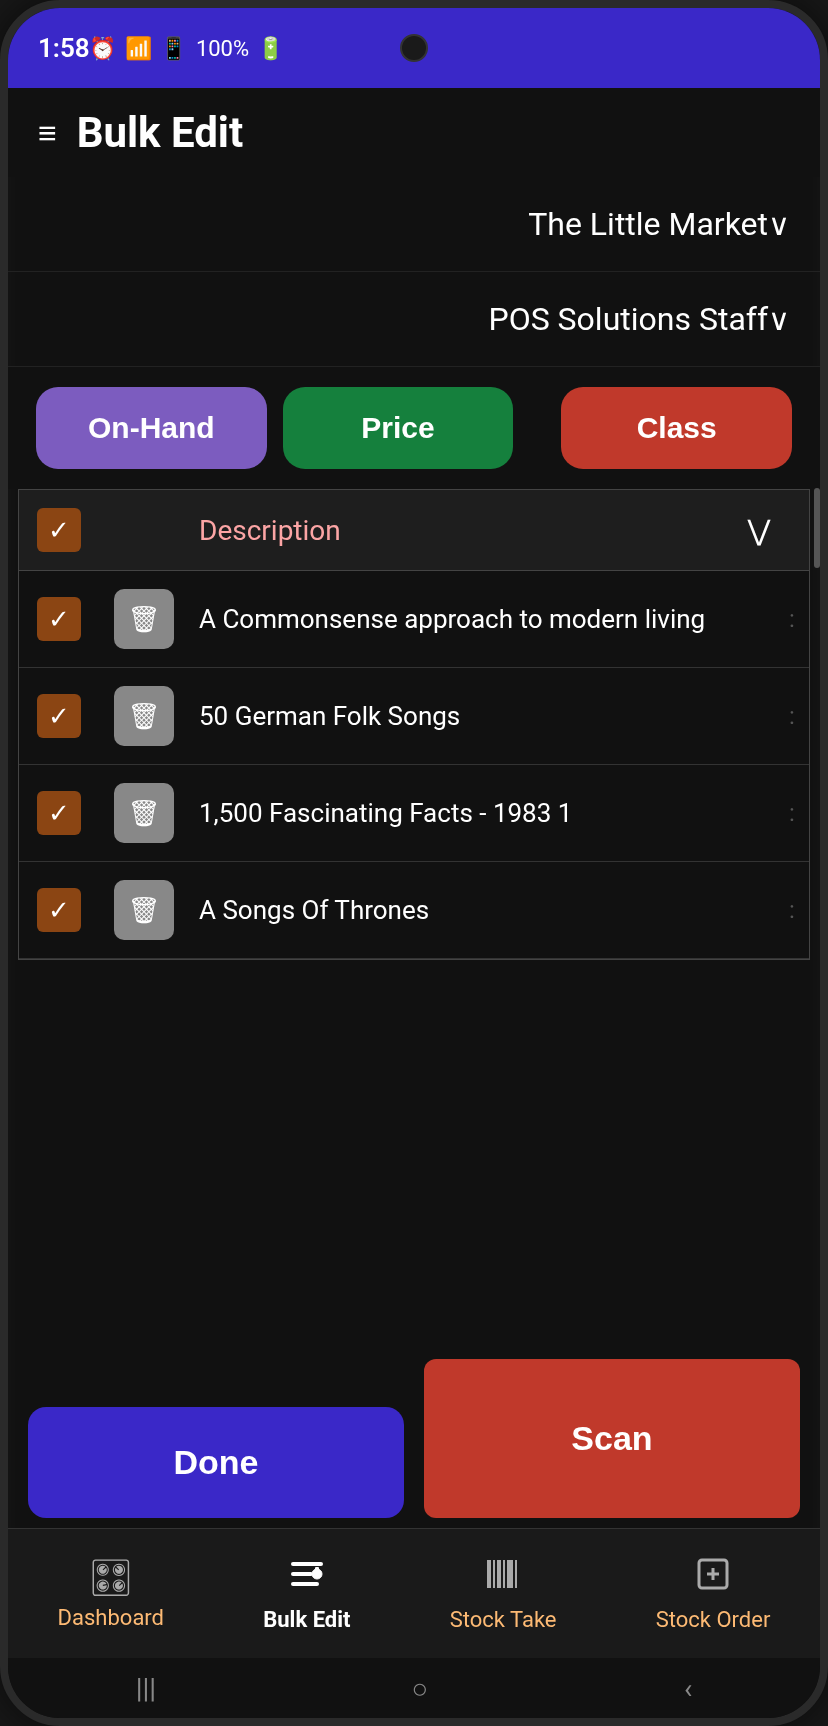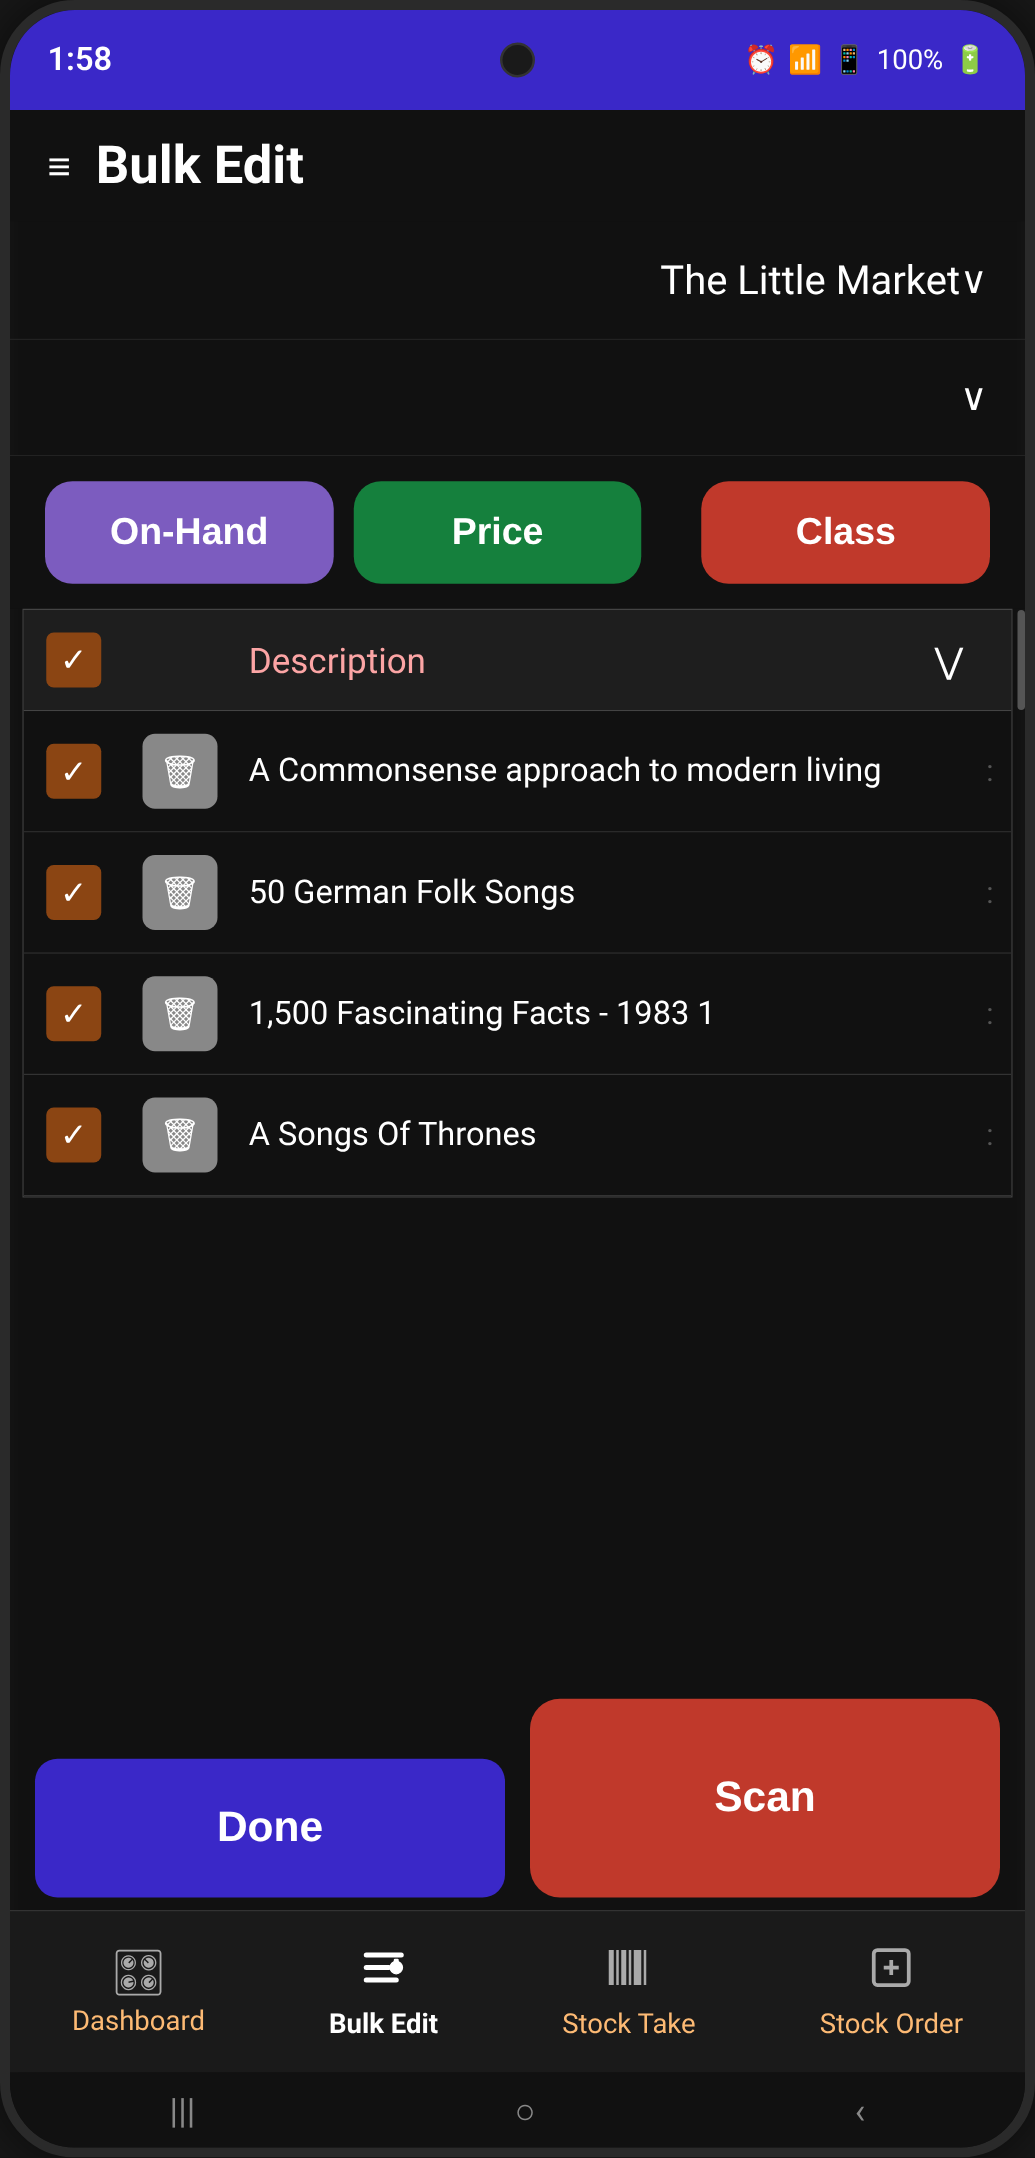--- a/index.html
+++ b/index.html
@@ -25,21 +25,20 @@
       box-shadow: 0 0 60px rgba(0,0,0,0.8), inset 0 0 20px rgba(255,255,255,0.03);
     }
 
     
     .status-bar {
       width: 100%;
       height: 80px;
       background: #3a28c8;
       display: flex;
       align-items: center;
-      justify-content: space-between;
       padding: 0 30px;
       position: relative;
     }
 
     .status-left {
       color: white;
       font-size: 26px;
       font-weight: 600;
     }
 
@@ -265,21 +264,21 @@
       font-weight: 600;
       cursor: pointer;
       margin-top: 48px;
     }
 
     .scan-btn {
       flex: 1;
       padding: 36px 10px;
       background: #c0392b;
       border: none;
-      border-radius: 24px;
+      border-radius: 12px;
       color: white;
       font-size: 34px;
       font-weight: 600;
       cursor: pointer;
     }
 
     
     .bottom-nav {
       position: absolute;
       bottom: 60px;
@@ -370,20 +369,21 @@
     <span class="hamburger-icon">≡</span>
     <span class="app-title">Bulk Edit</span>
   </div>
 
   <div class="dropdown-row">
     <span class="dropdown-label">The Little Market</span>
     <span class="chevron-icon">∨</span>
   </div>
 
   <div class="dropdown-row">
+    <span class="dropdown-label">POS Solutions Staff</span>
     <span class="chevron-icon">∨</span>
   </div>
 
   <div class="tab-row">
     <button class="tab-btn tab-btn-onhand">On-Hand</button>
     <button class="tab-btn tab-btn-price">Price</button>
     <button class="tab-btn tab-btn-class">Class</button>
   </div>
 
   <div class="table-container">

